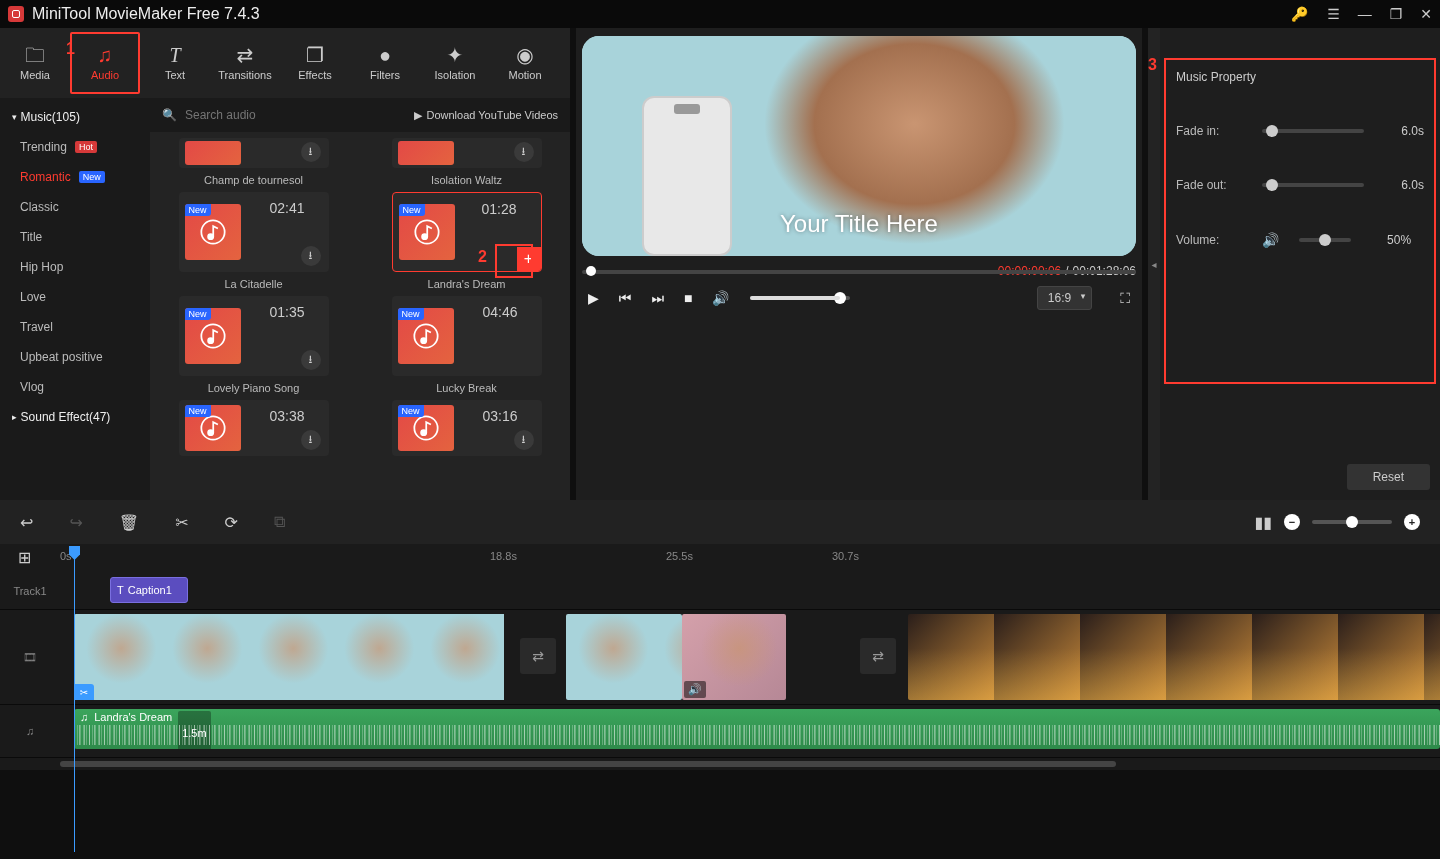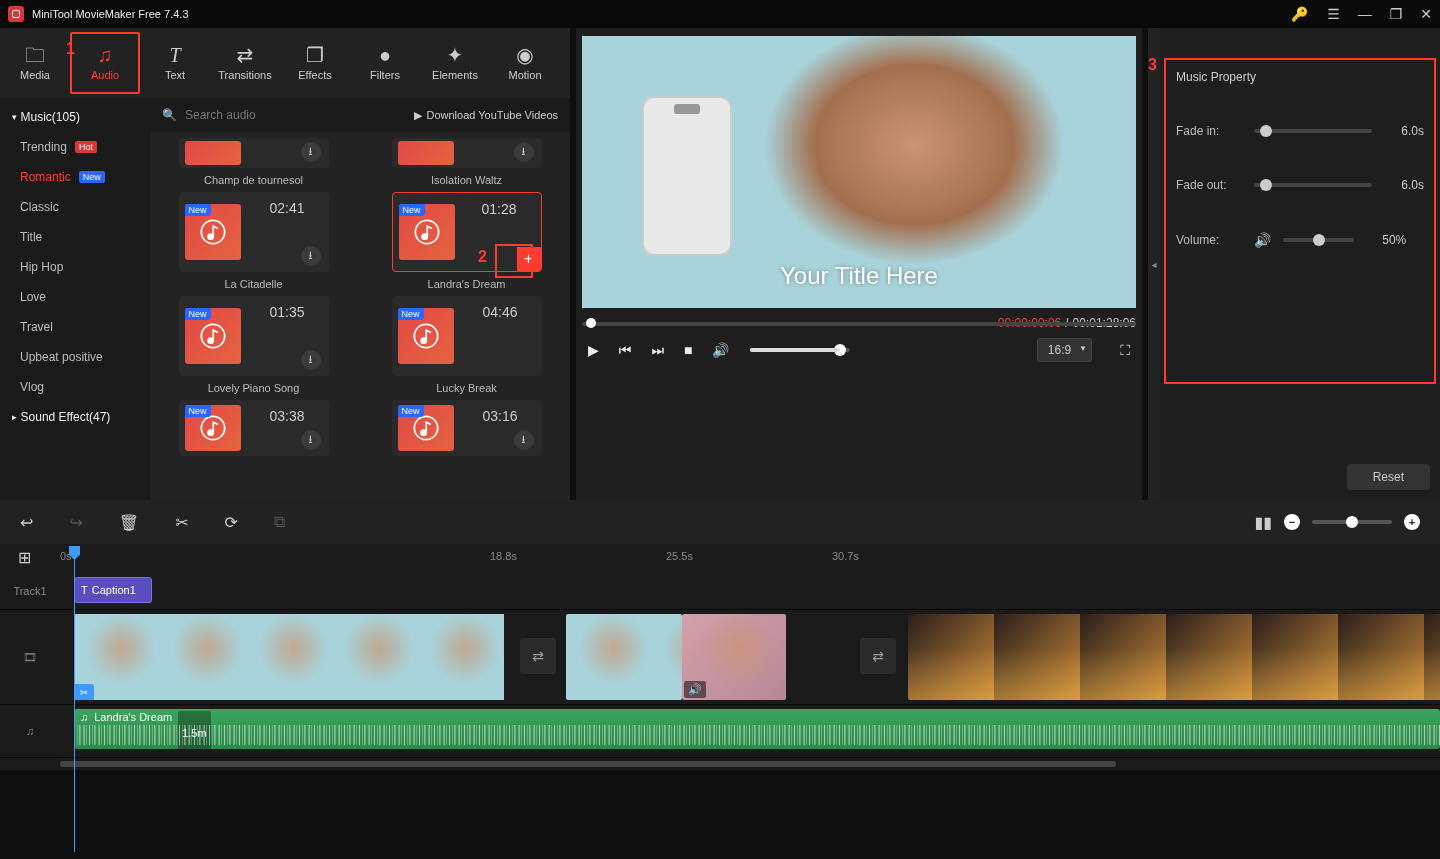--- a/index.html
+++ b/index.html
@@ -3,21 +3,21 @@
 <meta charset="utf-8">
 <style>
 * { box-sizing: border-box; margin: 0; padding: 0; font-family: -apple-system, BlinkMacSystemFont, "Segoe UI", Arial, sans-serif; }
 body { background: #0f0f0f; color: #ccc; width: 1440px; height: 859px; overflow: hidden; font-size: 12px; }
 
 
 .titlebar { height: 28px; background: #0a0a0a; display: flex; align-items: center; padding: 0 8px; justify-content: space-between; }
 .titlebar-left { display: flex; align-items: center; gap: 8px; }
 .app-logo { width: 16px; height: 16px; background: #d63939; border-radius: 3px; position: relative; }
 .app-logo::after { content: ""; position: absolute; inset: 4px; border: 1.5px solid #fff; border-radius: 2px; }
-.titlebar-title { font-size: 11px; color: #eee; }
+.titlebar-title { font-size: 16px; color: #eee; }
 .titlebar-right { display: flex; align-items: center; gap: 18px; }
 .titlebar-right span { color: #ccc; cursor: pointer; font-size: 14px; }
 .key-icon { color: #f5c518 !important; }
 
 
 .top-area { display: flex; height: 472px; }
 
 
 .left-panel { width: 570px; display: flex; flex-direction: column; background: #1a1a1a; }
 .toolbar { height: 70px; background: #222; display: flex; align-items: center; }
@@ -59,21 +59,21 @@
 .anno-2 { position: absolute; color: #ff3b30; font-size: 16px; font-weight: bold; pointer-events: none; }
 .anno-3 { position: absolute; color: #ff3b30; font-size: 16px; font-weight: bold; pointer-events: none; }
 .highlight-2 { position: absolute; border: 2px solid #ff3b30; pointer-events: none; }
 
 
 .player-panel { flex: 1; background: #1e1e1e; display: flex; flex-direction: column; padding: 0 6px; margin: 0 6px; }
 .player-header { height: 36px; display: flex; align-items: center; justify-content: space-between; padding: 0 6px; margin-top: 28px; }
 .player-title { color: #ccc; font-size: 12px; }
 .player-actions { display: flex; gap: 18px; }
 .pa-btn { display: flex; align-items: center; gap: 6px; color: #ccc; font-size: 12px; cursor: pointer; }
-.preview { height: 272px; margin: 8px 0; background: linear-gradient(180deg,#b4dfe4 0%,#a8d3da 100%); position: relative; display: flex; align-items: center; justify-content: center; overflow: hidden; }
+.preview { height: 220px; margin: 8px 0; background: linear-gradient(180deg,#b4dfe4 0%,#a8d3da 100%); position: relative; display: flex; align-items: center; justify-content: center; overflow: hidden; border-radius: 17px; }
 .preview-person { position:absolute; inset:0; background: radial-gradient(ellipse 250px 200px at 60% 40%, #c99572 0%, #a3704f 40%, transparent 60%), #a8d3da; }
 .preview-phone { position:absolute; left:60px; top:60px; width:90px; height:160px; background:#e8e8e8; border-radius:12px; border:2px solid #ccc; }
 .preview-phone::after{content:""; position:absolute; top:6px; left:50%; transform:translateX(-50%); width:26px; height:10px; background:#999; border-radius:3px;}
 .preview-title { position: absolute; bottom: 18px; left: 50%; transform: translateX(-50%); color: #fff; font-size: 24px; font-weight: 400; text-shadow: 0 0 4px rgba(0,0,0,.4); }
 .progress-row { height: 8px; position: relative; margin: 4px 0 6px; }
 .progress-bar { height: 4px; background: #444; border-radius: 2px; position: relative; top: 2px; }
 .progress-knob { position: absolute; left: 4px; top: -2px; width: 10px; height: 10px; background: #fff; border-radius: 50%; }
 .time-row { display: flex; justify-content: flex-end; gap: 4px; font-size: 12px; margin-top: -18px; }
 .time-current { color: #ff3b30; }
 .time-total { color: #ccc; }
@@ -85,21 +85,21 @@
 .spacer { flex: 1; }
 .ratio-select { background: #333; color: #ccc; padding: 4px 20px 4px 10px; border-radius: 3px; font-size: 12px; position: relative; cursor: pointer; border: 1px solid #444; margin-left: 41px; }
 .ratio-select::after { content: "▾"; position: absolute; right: 6px; font-size: 9px; }
 .fs-btn { color: #ccc; font-size: 14px; cursor: pointer; margin-left: 8px; }
 .expand-handle { display:flex; align-items:center; justify-content:center; width:12px; background:#232323; color:#888; font-size:10px; cursor:pointer;}
 
 
 .property-panel { width: 280px; background: #1e1e1e; padding: 6px 4px; position: relative; }
 .prop-box { border: 2px solid #ff3b30; height: 326px; padding: 10px 10px; margin-top: 24px; }
 .prop-title { color: #ccc; font-size: 12px; margin-bottom: 20px; }
-.prop-row { display: flex; align-items: center; gap: 12px; margin: 40px 0; font-size: 12px; color: #bbb; }
+.prop-row { display: flex; align-items: center; gap: 20px; margin: 40px 0; font-size: 12px; color: #bbb; }
 .prop-label { width: 66px; }
 .prop-slider { flex: 1; height: 4px; background: #444; border-radius: 2px; position: relative; cursor: pointer; }
 .prop-knob { position: absolute; top: -4px; width: 12px; height: 12px; background: #ccc; border-radius: 50%; transform: translateX(-50%); }
 .prop-val { width: 40px; text-align: right; color: #ccc; }
 .vol-icon-sm { color: #ccc; font-size: 14px; }
 .reset-btn { position: absolute; bottom: 10px; right: 10px; background: #333; color: #ccc; padding: 6px 26px; border-radius: 3px; font-size: 12px; cursor: pointer; }
 
 
 .timeline-area { flex: 1; background: #1a1a1a; display: flex; flex-direction: column; }
 .tl-toolbar { height: 44px; background: #222; display: flex; align-items: center; padding: 0 20px; gap: 36px; }
@@ -178,21 +178,21 @@
       <div class="tool">
           <span class="tool-icon">❐</span>
           <span>Effects</span>
         </div>
       <div class="tool">
           <span class="tool-icon">●</span>
           <span>Filters</span>
         </div>
       <div class="tool">
           <span class="tool-icon">✦</span>
-          <span>Elements</span>
+          <span>Isolation</span>
         </div>
       <div class="tool">
           <span class="tool-icon">◉</span>
           <span>Motion</span>
         </div>
     </div>
     <div class="left-body">
       <div class="sidebar">
         <div class="cat-header">
             <span>Music(105)</span>
@@ -436,21 +436,21 @@
   <div class="ruler">
     <span class="add-track-btn">⊞</span>
     <span class="ruler-mark" style="left:60px;">0s</span>
     <span class="ruler-mark" style="left:490px;">18.8s</span>
     <span class="ruler-mark" style="left:666px;">25.5s</span>
     <span class="ruler-mark" style="left:832px;">30.7s</span>
     <div class="playhead" style="left:74px;"></div>
   </div>
   <div class="tracks">
 
-    <div class="track-row" style="height:38px;">
+    <div class="track-row" style="height:38px;gap:36px;">
       <div class="track-head">Track1</div>
       <div class="track-body">
         <div class="caption-clip">
           <span>T</span>
           <span>Caption1</span>
         </div>
       </div>
     </div>
 
     <div class="track-row">

